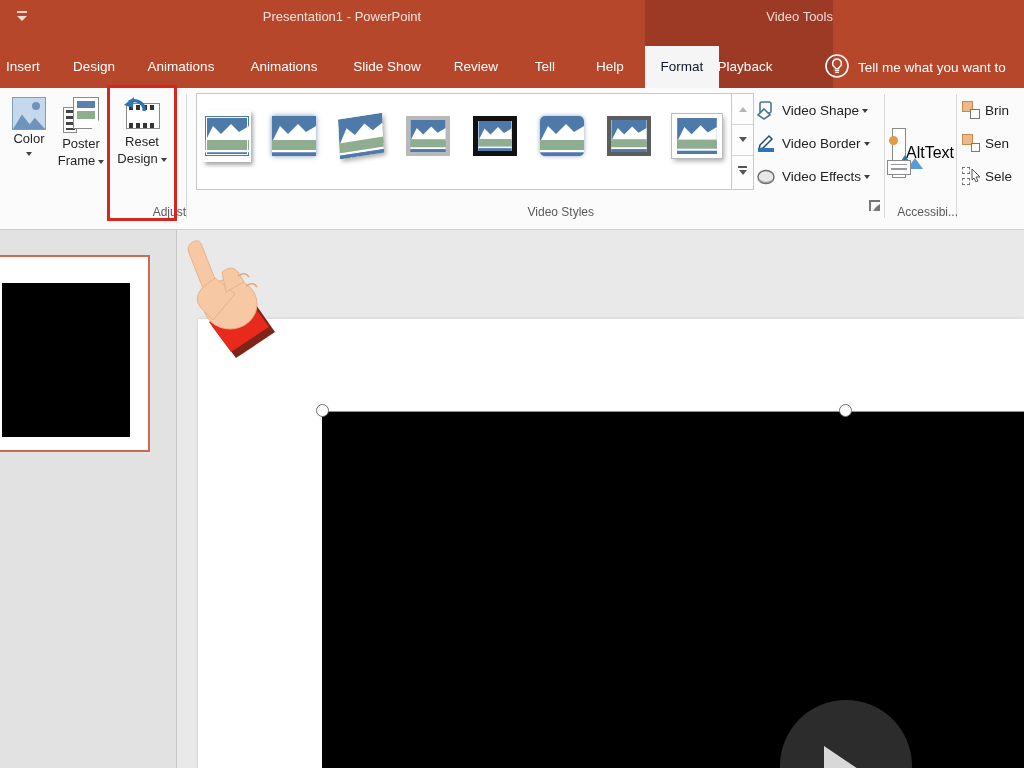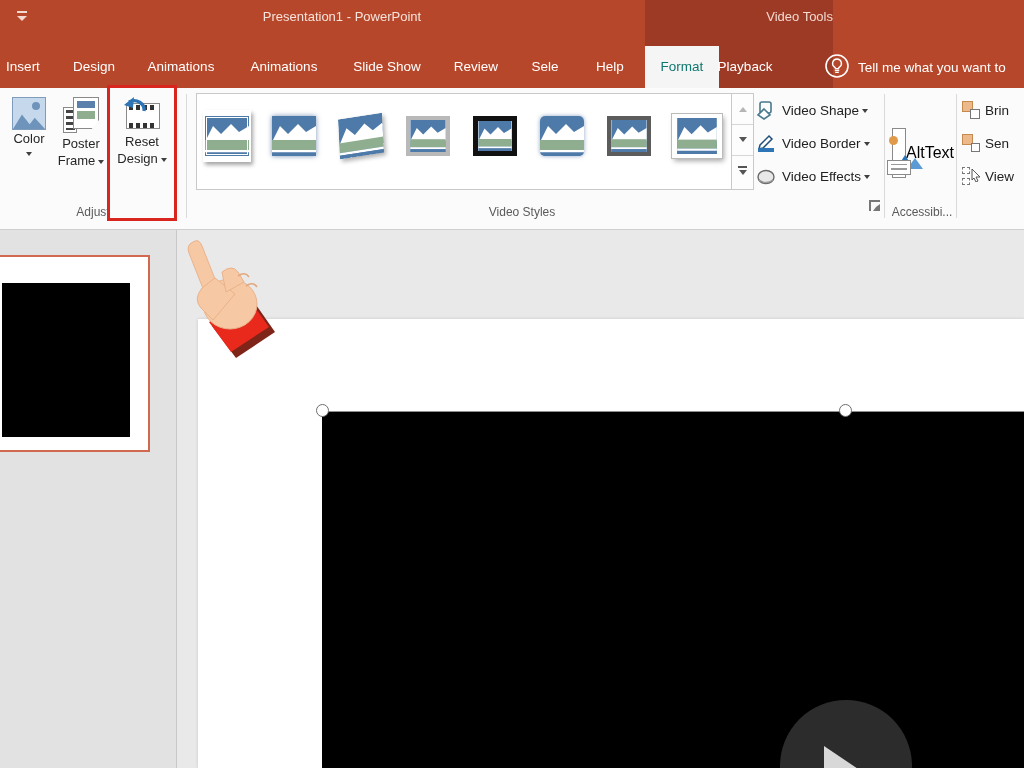--- a/index.html
+++ b/index.html
@@ -14,29 +14,29 @@
   #ctx-bg{left:645px;top:0;width:188px;height:88px;background:#9c3a25;}
   #qat-icon{left:16px;top:11px;width:12px;height:11px;}
   #qat-icon .bar{position:absolute;left:1px;top:0;width:10px;height:2px;background:#f3d9d0;}
   #qat-icon .tri{position:absolute;left:1px;top:5px;width:0;height:0;
     border:5px solid transparent;border-top:5px solid #f3d9d0;}
   #win-title{left:232px;top:9px;width:220px;text-align:center;color:#f6e3dc;font-size:13px;}
   #ctx-title{left:645px;top:9px;width:188px;text-align:right;color:#f3d9d0;font-size:13px;}
 
   .tab{top:46px;height:42px;line-height:42px;text-align:center;color:#fff;
        font-size:13.5px;cursor:default;}
-  .tab.active{background:#f5f5f5;color:#0f766e;}
+  .tab.active{background:#f5f5f5;color:#0f172a;}
   #bulb{left:823px;top:52px;width:28px;height:28px;}
   #tellme{left:858px;top:60px;width:200px;color:#fff;font-size:13.5px;white-space:nowrap;}
 
   
   #ribbon{left:0;top:88px;width:1024px;height:142px;background:#fbfbfb;
           border-bottom:1px solid #cfcfcf;}
   .vsep{top:6px;height:124px;width:1px;background:#dadada;}
-  .group-label{top:117px;height:20px;font-size:12px;color:#5a5a5a;text-align:center;}
+  .group-label{top:117px;height:20px;font-size:12px;color:#5a5a5a;text-align:right;}
 
   .rbtn{top:4px;height:118px;display:flex;flex-direction:column;align-items:center;
         padding-top:5px;cursor:default;}
   .rbtn .lbl{font-size:13px;color:#262626;line-height:17px;}
   .dda{display:inline-block;width:0;height:0;border:3.5px solid transparent;
        border-top:4px solid #3f3f3f;margin-left:3px;position:relative;top:2px;}
   .dda.solo{margin:3px 0 0 0;}
 
   
   .pic-icon{width:34px;height:33px;background:#c6d9ec;border:1px solid #7f9cba;position:relative;overflow:hidden;}
@@ -140,21 +140,21 @@
 
   <div class="abs" id="win-title">Presentation1 - PowerPoint</div>
   <div class="abs" id="ctx-title">Video Tools</div>
 
   <div class="abs tab" style="left:0;width:46px">Insert</div>
   <div class="abs tab" style="left:66px;width:56px">Design</div>
   <div class="abs tab" style="left:144px;width:74px">Animations</div>
   <div class="abs tab" style="left:246px;width:76px">Animations</div>
   <div class="abs tab" style="left:348px;width:78px">Slide Show</div>
   <div class="abs tab" style="left:448px;width:56px">Review</div>
-  <div class="abs tab" style="left:520px;width:50px">Sele</div>
+  <div class="abs tab" style="left:520px;width:50px">Tell</div>
   <div class="abs tab" style="left:586px;width:48px">Help</div>
   <div class="abs tab active" style="left:645px;width:74px">Format</div>
   <div class="abs tab" style="left:702px;width:86px">Playback</div>
 
   <div class="abs" id="bulb">
     <svg width="28" height="28" viewBox="0 0 28 28">
       <circle cx="14" cy="14" r="11" fill="none" stroke="#fff" stroke-width="1.6"></circle>
       <path d="M14 7a4.4 4.4 0 0 1 2.4 8.1c-.6.4-.9 1-.9 1.6h-3c0-.6-.3-1.2-.9-1.6A4.4 4.4 0 0 1 14 7z" fill="none" stroke="#fff" stroke-width="1.4"></path>
       <line x1="11.8" y1="18.6" x2="16.2" y2="18.6" stroke="#fff" stroke-width="1.2"></line>
       <line x1="12.2" y1="20.4" x2="15.8" y2="20.4" stroke="#fff" stroke-width="1.2"></line>
@@ -362,21 +362,21 @@
       <span class="lbl">Sen</span>
     </div>
     <div class="abs arr-row" style="top:76px">
       <span class="select-ic">
         <span class="a"></span>
           <span class="b"></span>
         <svg width="10" height="13" viewBox="0 0 10 13">
             <polygon points="1,0 9,8 5,8 7,12 5,13 3,9 1,11" fill="#fff" stroke="#555" stroke-width="1"></polygon>
           </svg>
       </span>
-      <span class="lbl">View</span>
+      <span class="lbl">Sele</span>
     </div>
   </div>
 
   <div class="abs" id="content"></div>
   <div class="abs" id="panel"></div>
   <div class="abs" id="slide-thumb">
     <div class="blk"></div>
   </div>
 
   <div class="abs" id="slide"></div>

